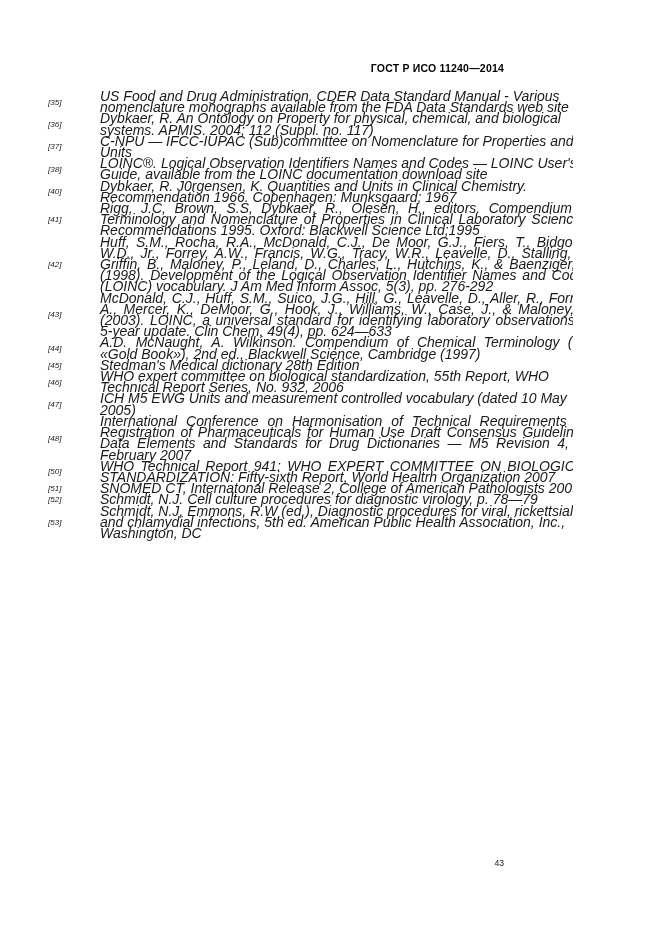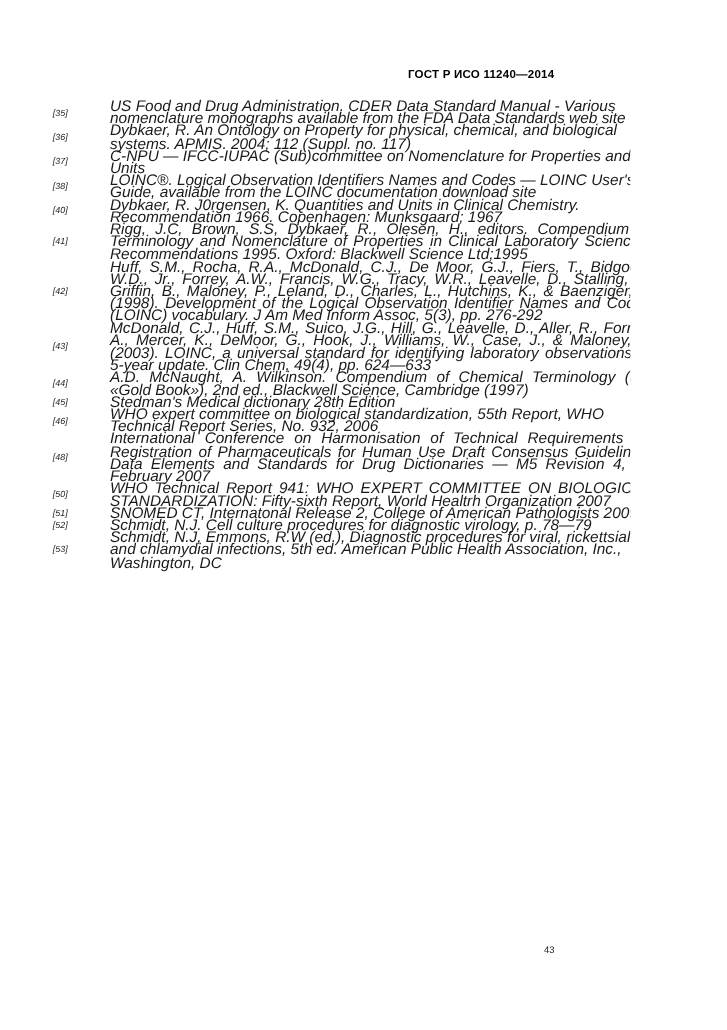--- a/index.html
+++ b/index.html
@@ -115,20 +115,24 @@
       </div>
       <div class="ref-row">
         <div class="ref-num">[45]</div>
         <div class="ref-text no-justify">Stedman's Medical dictionary 28th Edition</div>
       </div>
       <div class="ref-row">
         <div class="ref-num">[46]</div>
         <div class="ref-text no-justify">WHO expert committee on biological standardization, 55th Report, WHO Technical Report Series, No. 932, 2006</div>
       </div>
       <div class="ref-row">
+        <div class="ref-num">[47]</div>
+        <div class="ref-text no-justify">ICH M5 EWG Units and measurement controlled vocabulary (dated 10 May 2005)</div>
+      </div>
+      <div class="ref-row">
         <div class="ref-num">[48]</div>
         <div class="ref-text">International Conference on Harmonisation of Technical Requirements for Registration of Pharmaceuticals for Human Use Draft Consensus Guideline - Data Elements and Standards for Drug Dictionaries — M5 Revision 4, 27 February 2007</div>
       </div>
       <div class="ref-row">
         <div class="ref-num">[50]</div>
         <div class="ref-text">WHO Technical Report 941: WHO EXPERT COMMITTEE ON BIOLOGICAL STANDARDIZATION: Fifty-sixth Report, World Healtrh Organization 2007</div>
       </div>
       <div class="ref-row">
         <div class="ref-num">[51]</div>
         <div class="ref-text no-justify">SNOMED CT, Internatonal Release 2, College of American Pathologists 2009</div>

